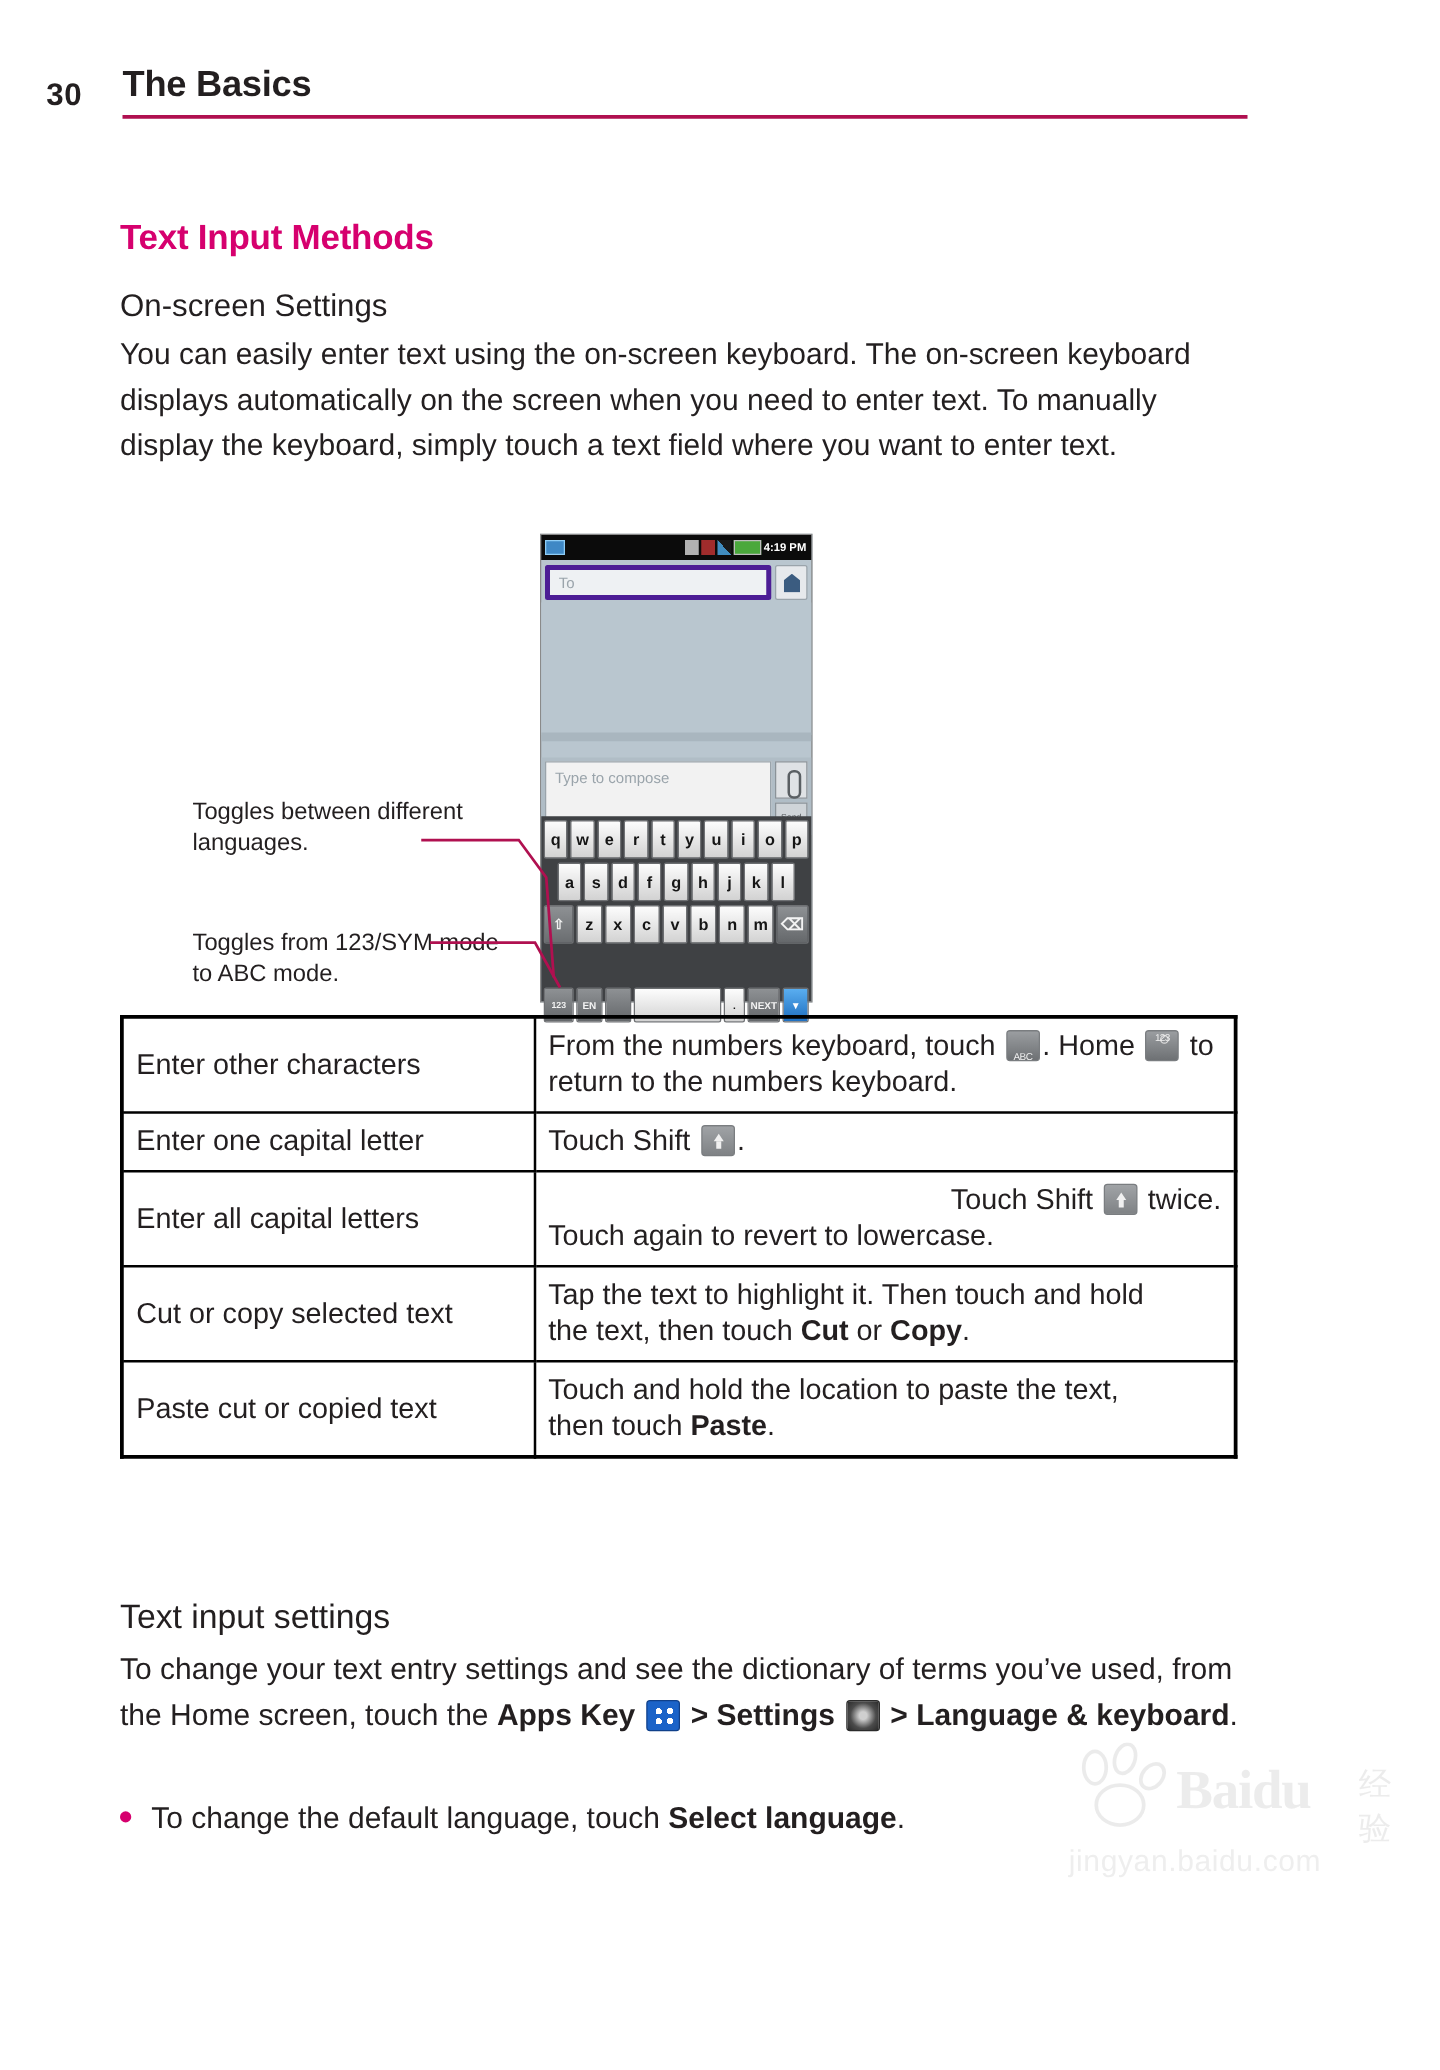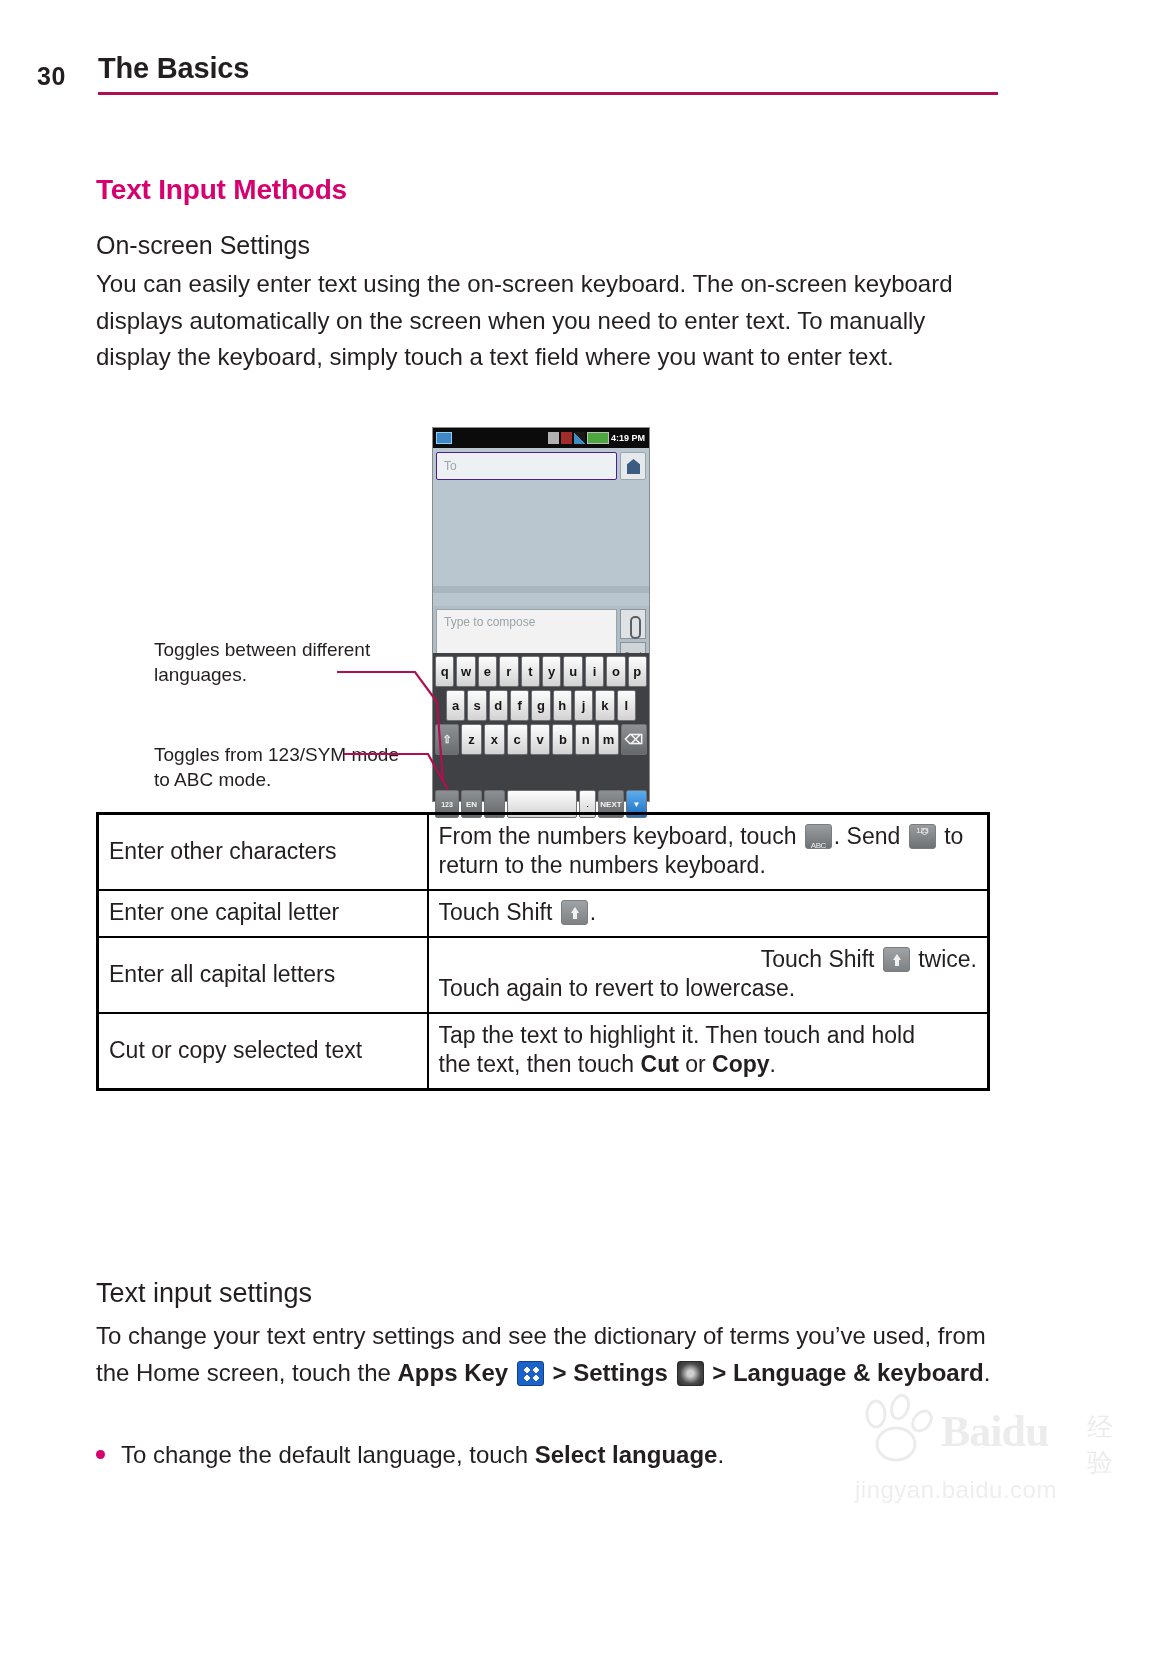--- a/index.html
+++ b/index.html
@@ -74,21 +74,21 @@
   .ph-status .clock{
     color:#fff; font-size:9px; font-weight:700; margin-right:4px;
     font-family:"Liberation Sans", sans-serif;
   }
 
   .ph-to-row{
     position:absolute; left:0; top:22px; width:100%; height:32px;
     display:flex; align-items:center; padding:0 3px; gap:3px;
   }
   .ph-to-field{
-    flex:1; height:28px; background:#eef1f3; border:1px solid #4c1d95;
+    flex:1; height:28px; background:#eef1f3; border:4px solid #4c1d95;
     border-radius:2px; display:flex; align-items:center; padding-left:7px;
     color:#9aa4ab; font-size:12px;
   }
   .ph-contact-btn{
     width:26px; height:28px; background:#e6e9ec; border:1px solid #9aa4ab;
     border-radius:2px; position:relative;
   }
   .ph-contact-btn::after{
     content:""; position:absolute; left:6px; top:6px; width:13px; height:15px;
     background:#3b5c80; clip-path:polygon(50% 0,100% 35%,100% 100%,0 100%,0 35%);
@@ -372,21 +372,21 @@
     <polyline points="344,754 428,754 438,772 448,790" fill="none" stroke="#b01050" stroke-width="2.2"></polyline>
   </svg>
 
   <table class="tips-table">
     <tbody>
 
     <tr>
       <td class="col1">Enter other characters</td>
       <td class="col2">
         <span>From the numbers keyboard, touch</span>
-        <span class="chip sym"></span><span>. Send</span>
+        <span class="chip sym"></span><span>. Home</span>
         <span class="chip n123"></span>
         <span>to return to the numbers keyboard.</span>
       </td>
     </tr>
 
     <tr>
       <td class="col1">Enter one capital letter</td>
       <td class="col2">
         <span>Touch Shift</span>
         <span class="chip shift"></span><span>.</span>
@@ -408,20 +408,29 @@
     <tr>
       <td class="col1">Cut or copy selected text</td>
       <td class="col2">
         <div>Tap the text to highlight it. Then touch and hold</div>
         <div>
           <span>the text, then touch </span><b>Cut</b><span> or </span><b>Copy</b><span>.</span>
         </div>
       </td>
     </tr>
 
+    <tr>
+      <td class="col1">Paste cut or copied text</td>
+      <td class="col2">
+        <div>Touch and hold the location to paste the text,</div>
+        <div>
+          <span>then touch </span><b>Paste</b><span>.</span>
+        </div>
+      </td>
+    </tr>
 
   </tbody>
     </table>
 
   <div class="settings-title">Text input settings</div>
 
   <div class="settings-para">
     <span>To change your text entry settings and see the dictionary of terms you’ve</span>
     <span>used, from the Home screen, touch the </span><b>Apps Key</b>
     <span class="chip apps"></span>

